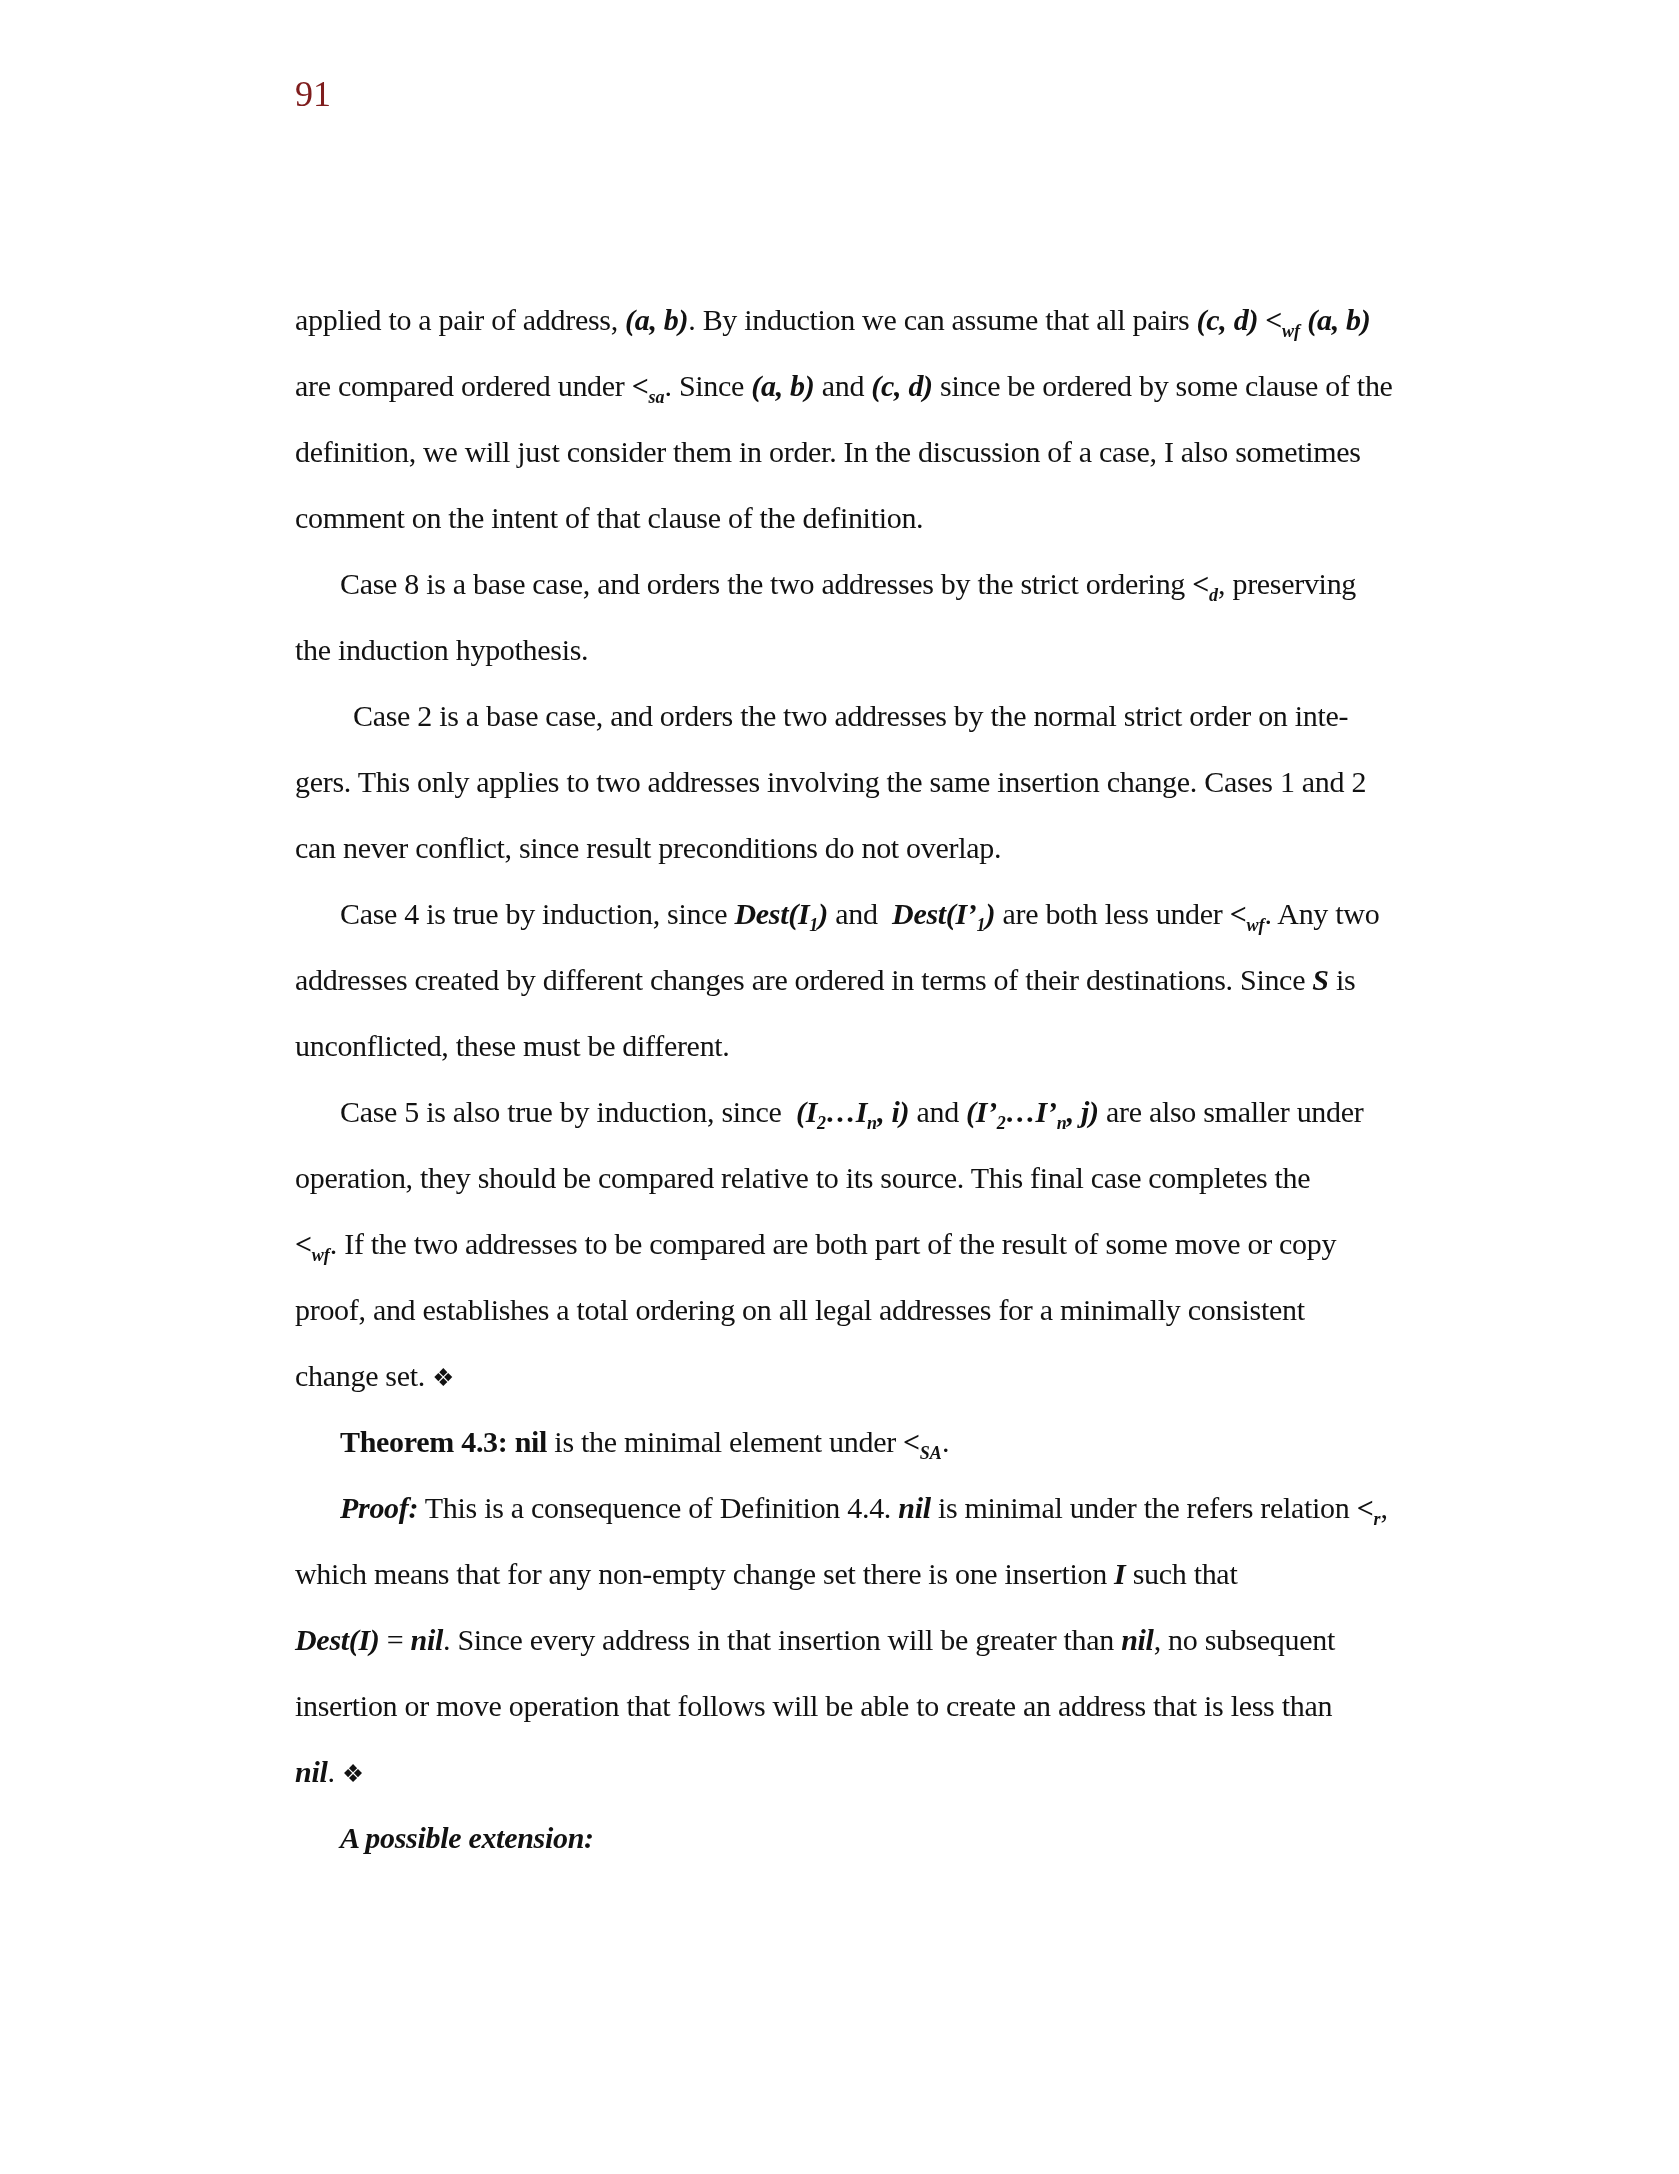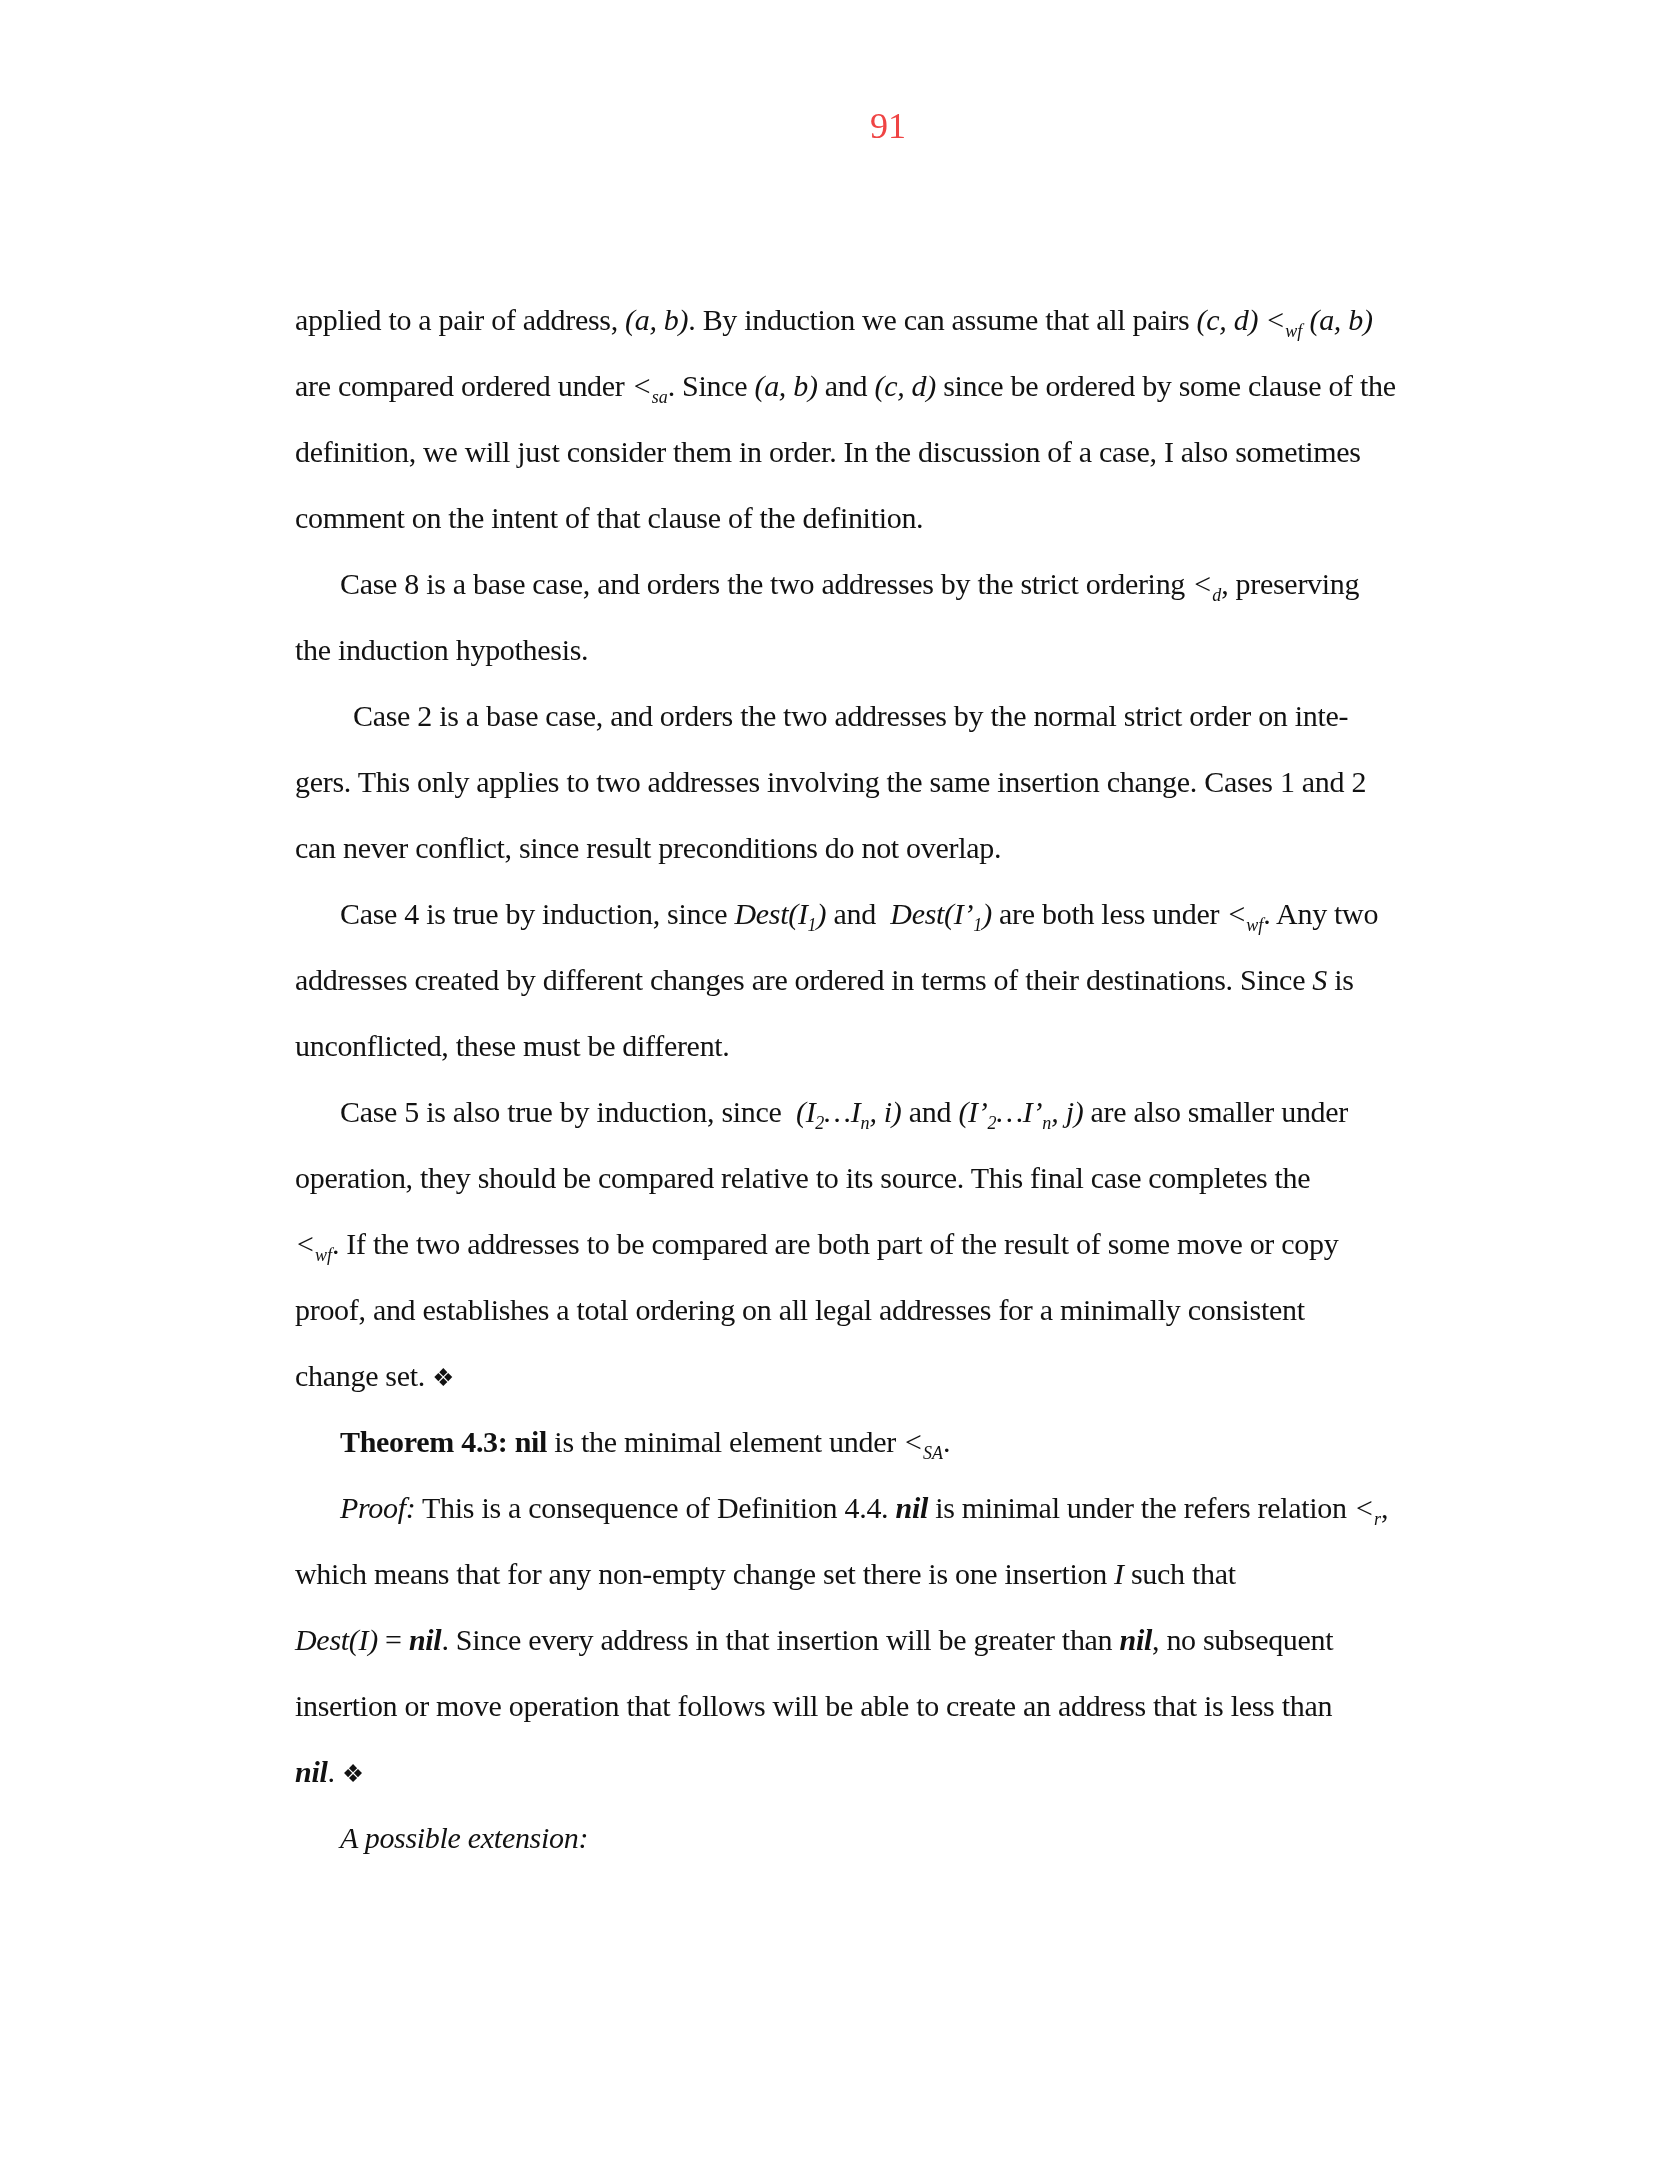--- a/index.html
+++ b/index.html
@@ -12,42 +12,42 @@
     width: 1680px;
     height: 2174px;
     background: #ffffff;
     color: #121212;
     font-family: "Liberation Serif", "DejaVu Serif", serif;
     overflow: hidden;
   }
   .page-number {
     position: absolute;
     left: 295px;
-    top: 106px;
+    top: 74px;
     width: 1186px;
-    text-align: center;
+    text-align: left;
     font-size: 36px;
     line-height: 40px;
-    color: #ef4444;
+    color: #7f1d1d;
   }
   .text-block {
     position: absolute;
     left: 295px;
     top: 287px;
     width: 1224px;
   }
   .line {
     height: 66px;
     line-height: 66px;
     font-size: 30px;
     white-space: pre;          
     letter-spacing: -0.3px;
   }
   .r  { font-style: normal;  font-weight: normal; }
-  .i  { font-style: italic;  font-weight: normal; }
+  .i  { font-style: italic;  font-weight: bold; }
   .b  { font-style: normal;  font-weight: bold;   }
   .bi { font-style: italic;  font-weight: bold;   }
   .sym {
     font-family: "DejaVu Sans", sans-serif;  
     font-size: 0.82em;
   }
   .sub {
     font-size: 0.60em;
     position: relative;
     top: 6.6px;

